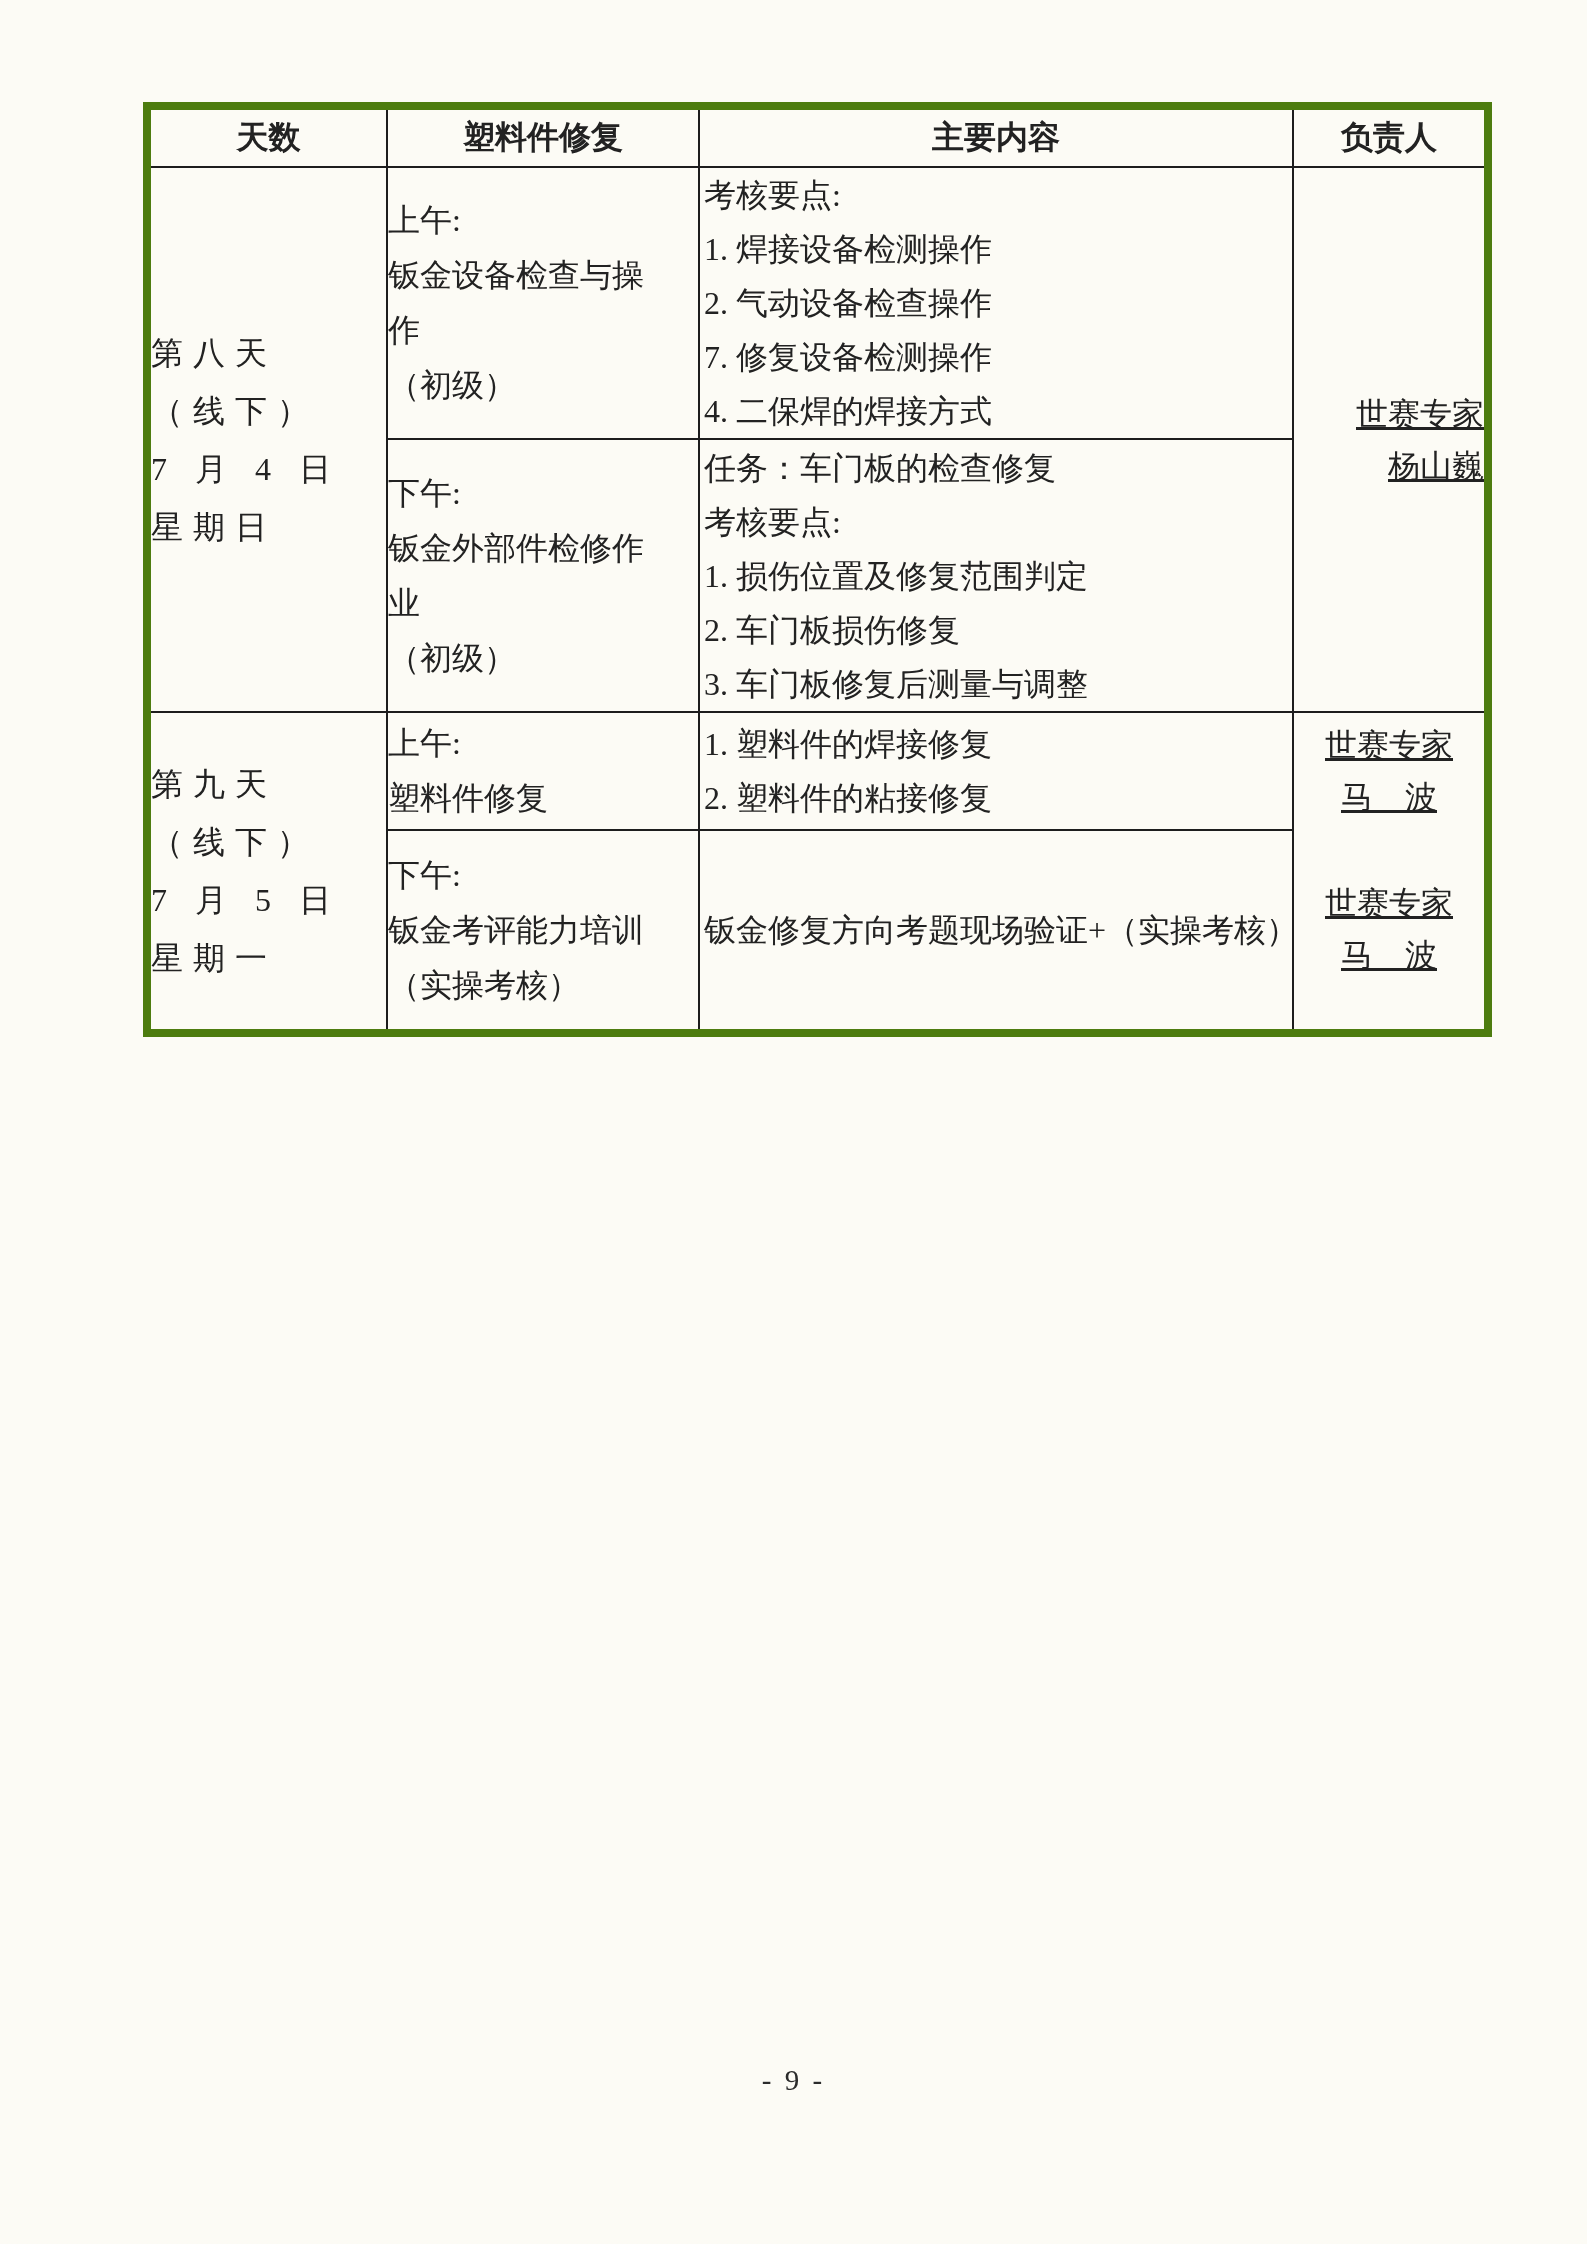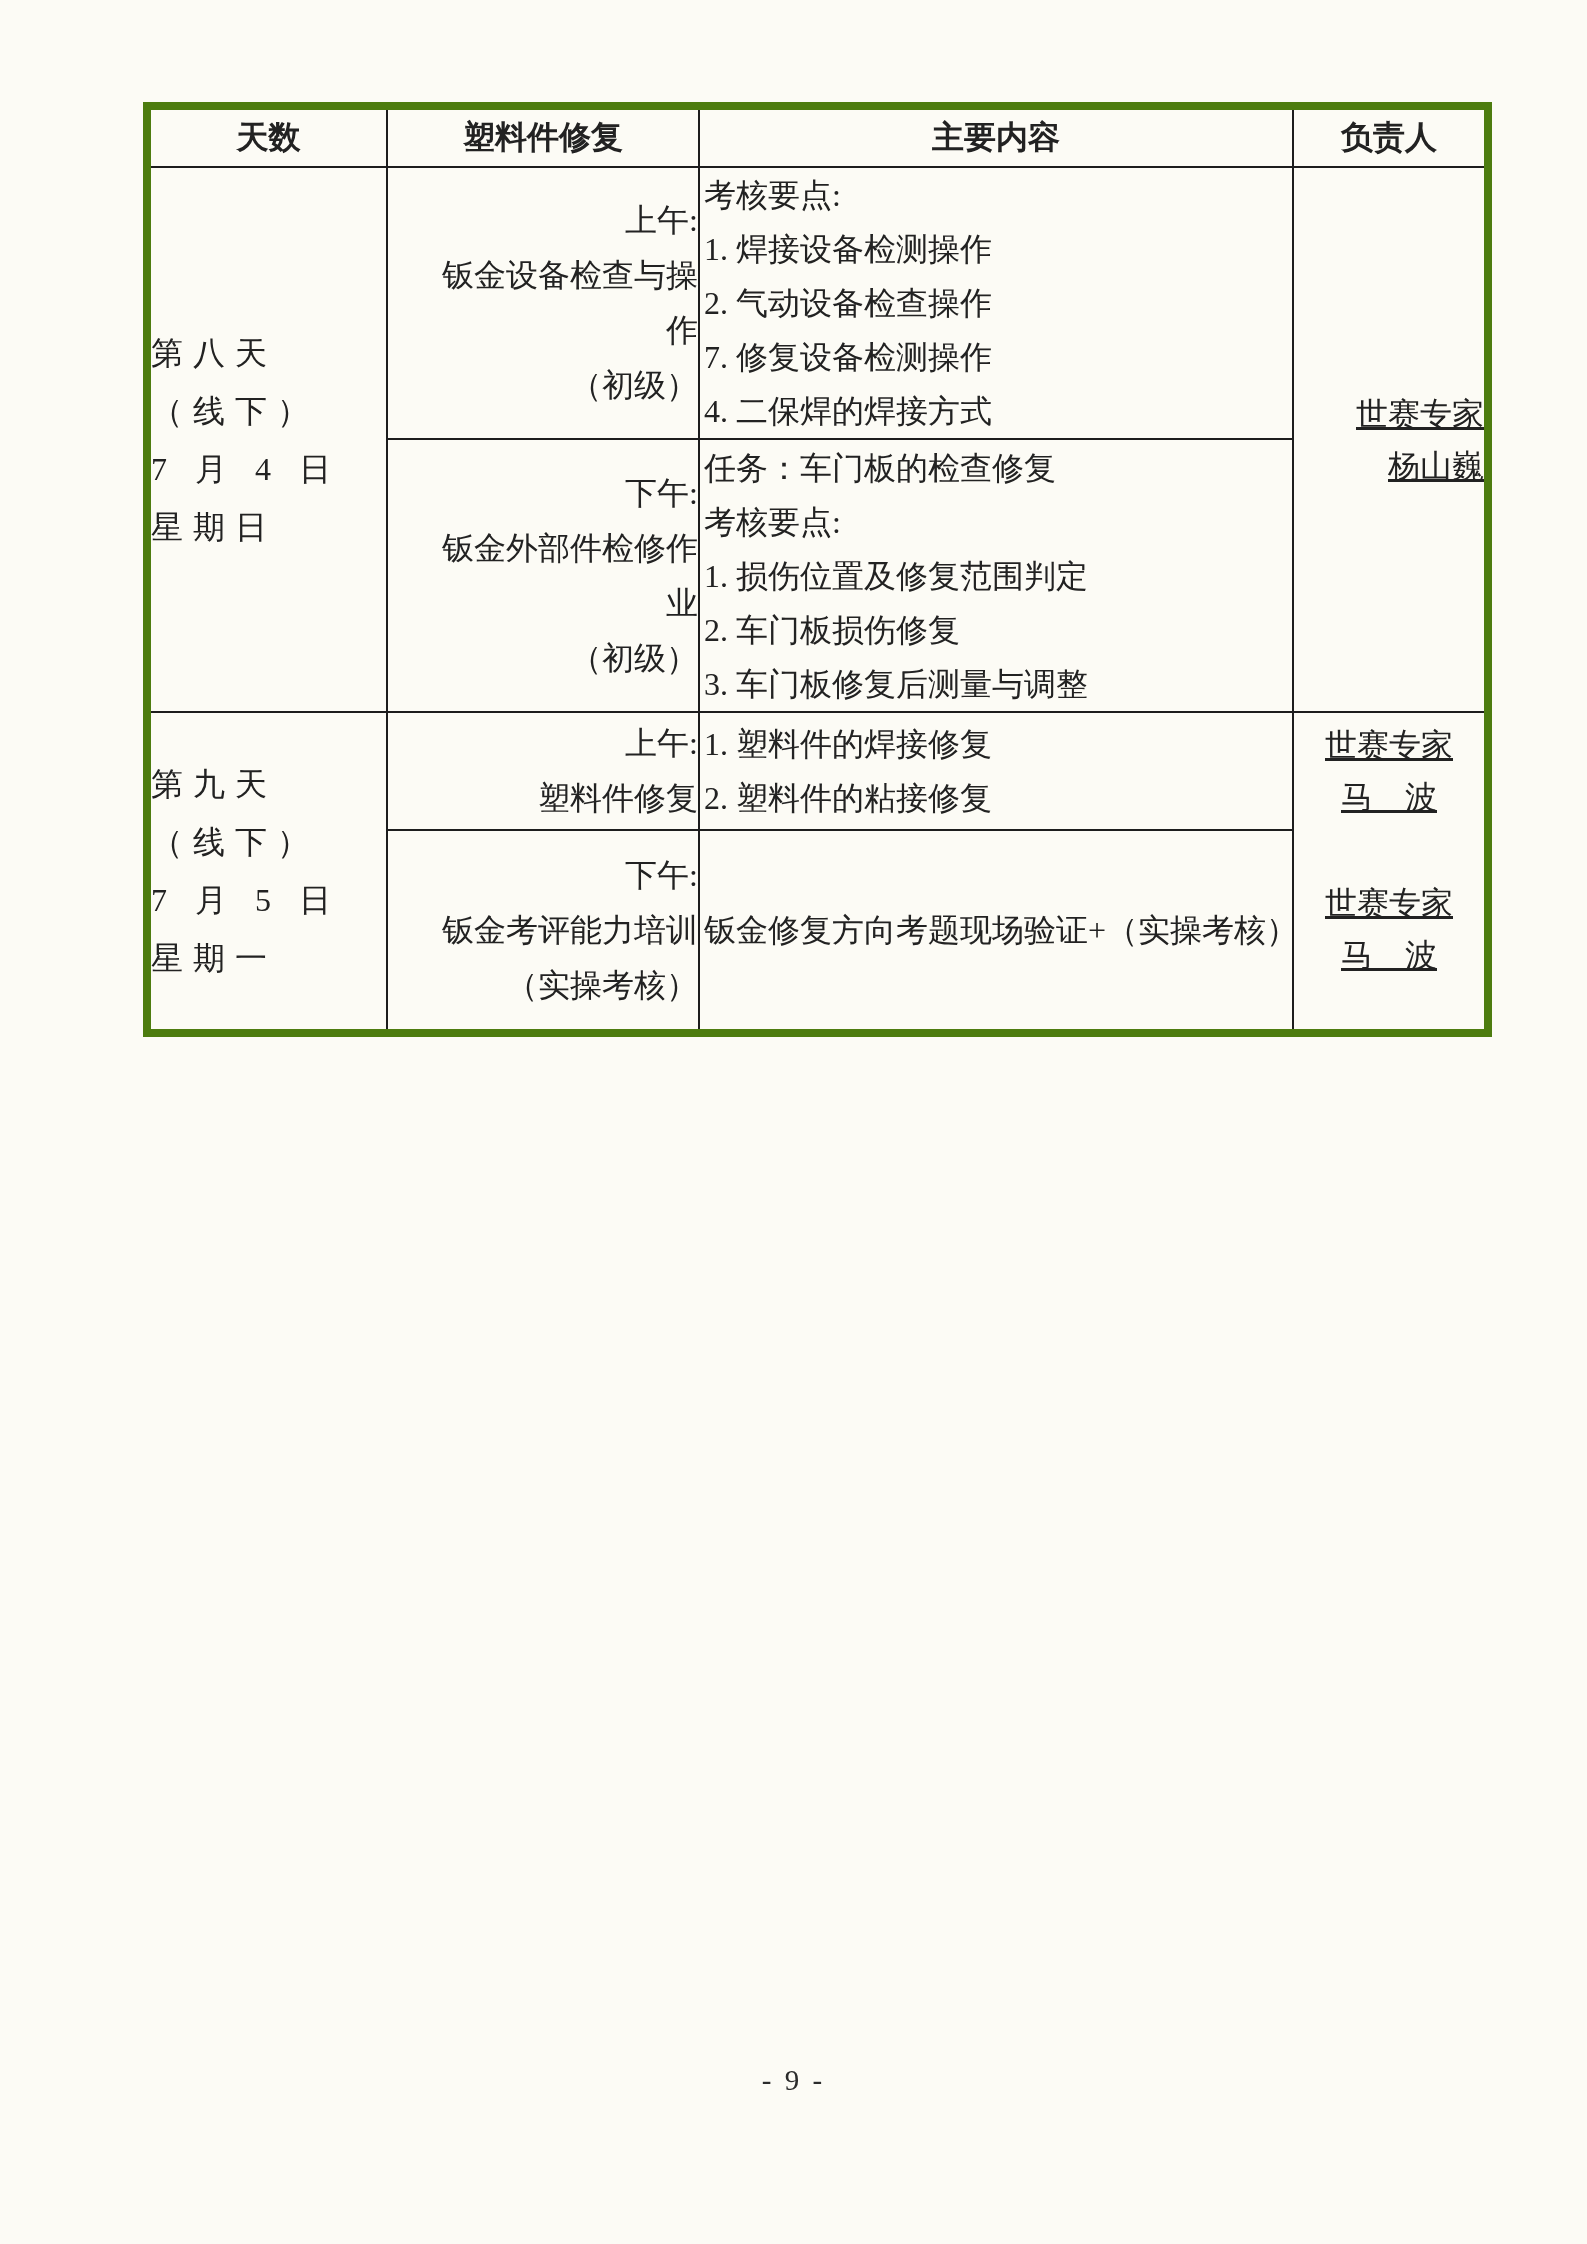--- a/index.html
+++ b/index.html
@@ -37,21 +37,21 @@
     height:56px;
     text-align:center;
     border-bottom:3px solid #1d1d1d;
   }
   td .ln{line-height:54px;}
   td.day{
     text-align:left;
     letter-spacing:10px;
   }
   td.day .ln{line-height:58px;}
-  td.project{text-align:right;}
+  td.project{text-align:left;}
   td.project .ln{line-height:55px;}
   td.content{text-align:left;}
   td.content .ln{
     line-height:54px;
     padding-left:4px;
     white-space:nowrap;
   }
   td.resp{text-align:right;text-decoration:underline;}
   td.resp .ln{line-height:52px;}
   td.resp-split{vertical-align:top;}

